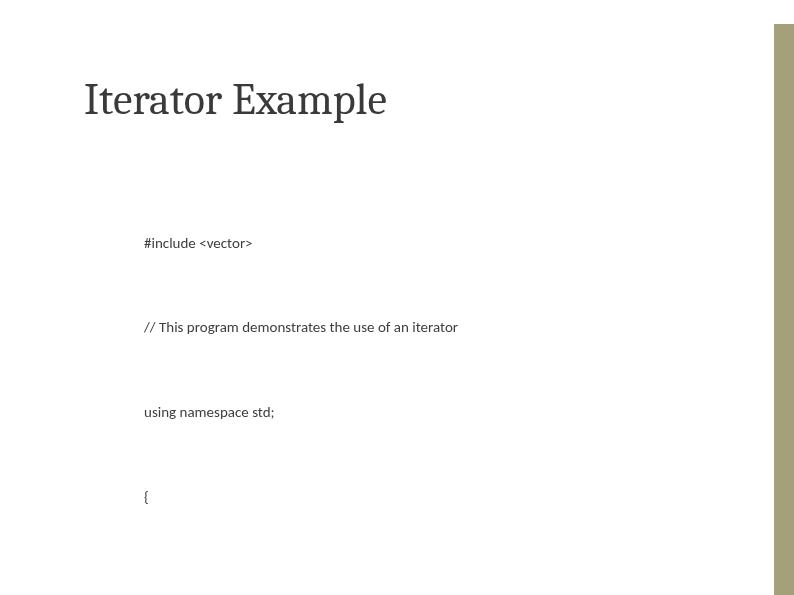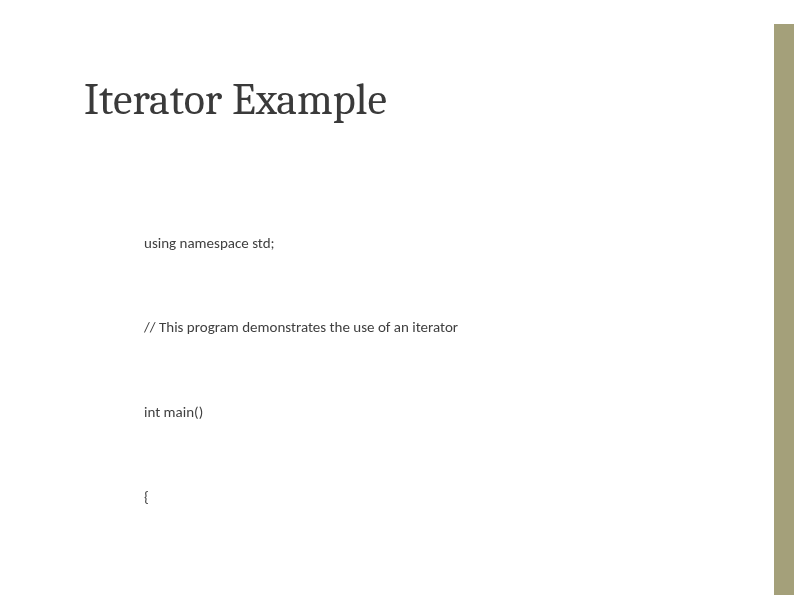--- a/index.html
+++ b/index.html
@@ -46,23 +46,23 @@
 </style>
 </head>
 <body>
 
 <div class="slide">
   <div class="sidebar"></div>
 
   <h1 class="title">Iterator Example</h1>
 
   <div class="code-block">
+    <span class="code-line">#include &lt;vector&gt;</span>
+    <span class="code-line">// This program demonstrates the use of an iterator</span>
     <span class="code-line">using namespace std;</span>
-    <span class="code-line">// This program demonstrates the use of an iterator</span>
-    <span class="code-line">int main()</span>
     <span class="code-line">{</span>
     
     
     
     
     
     
     
     
     

